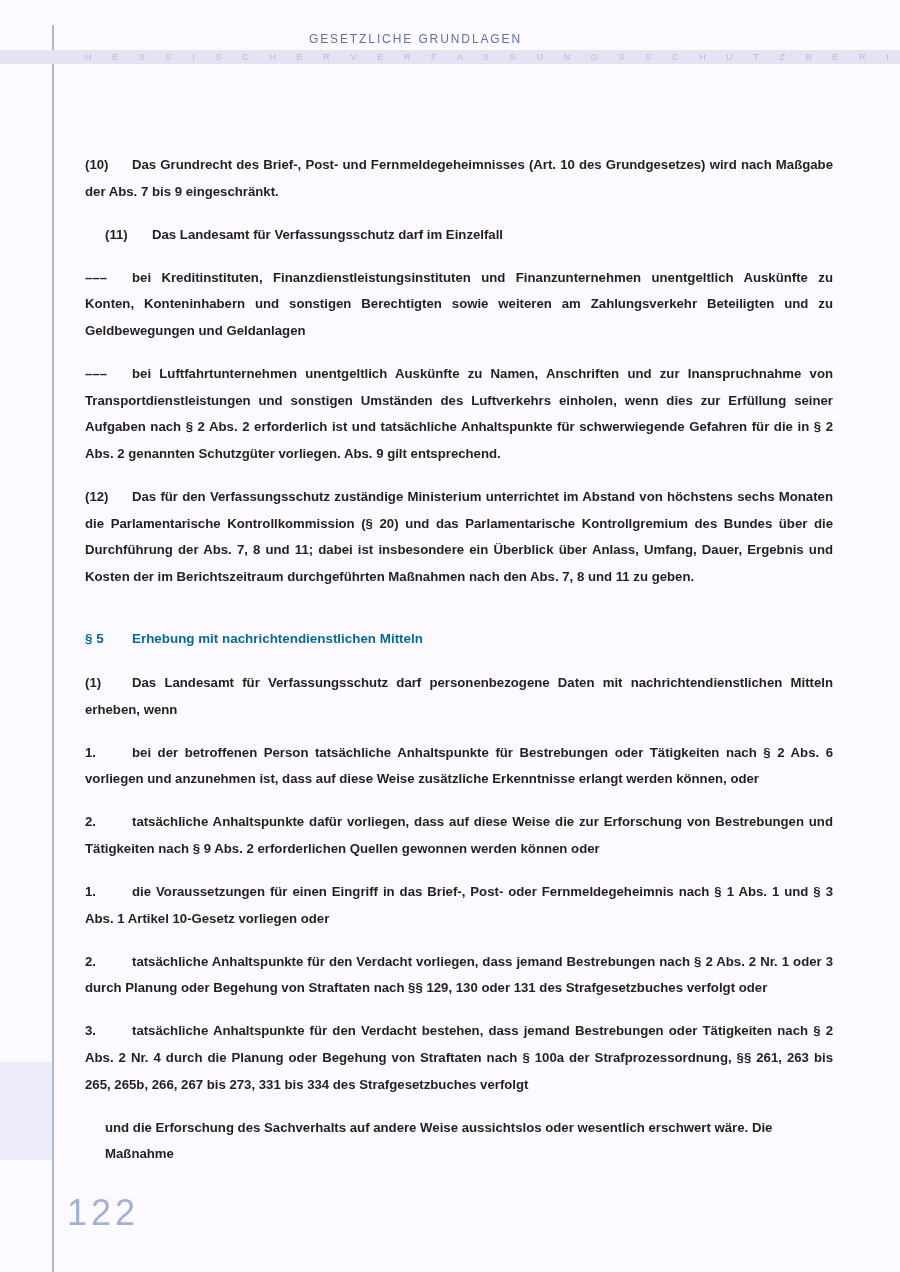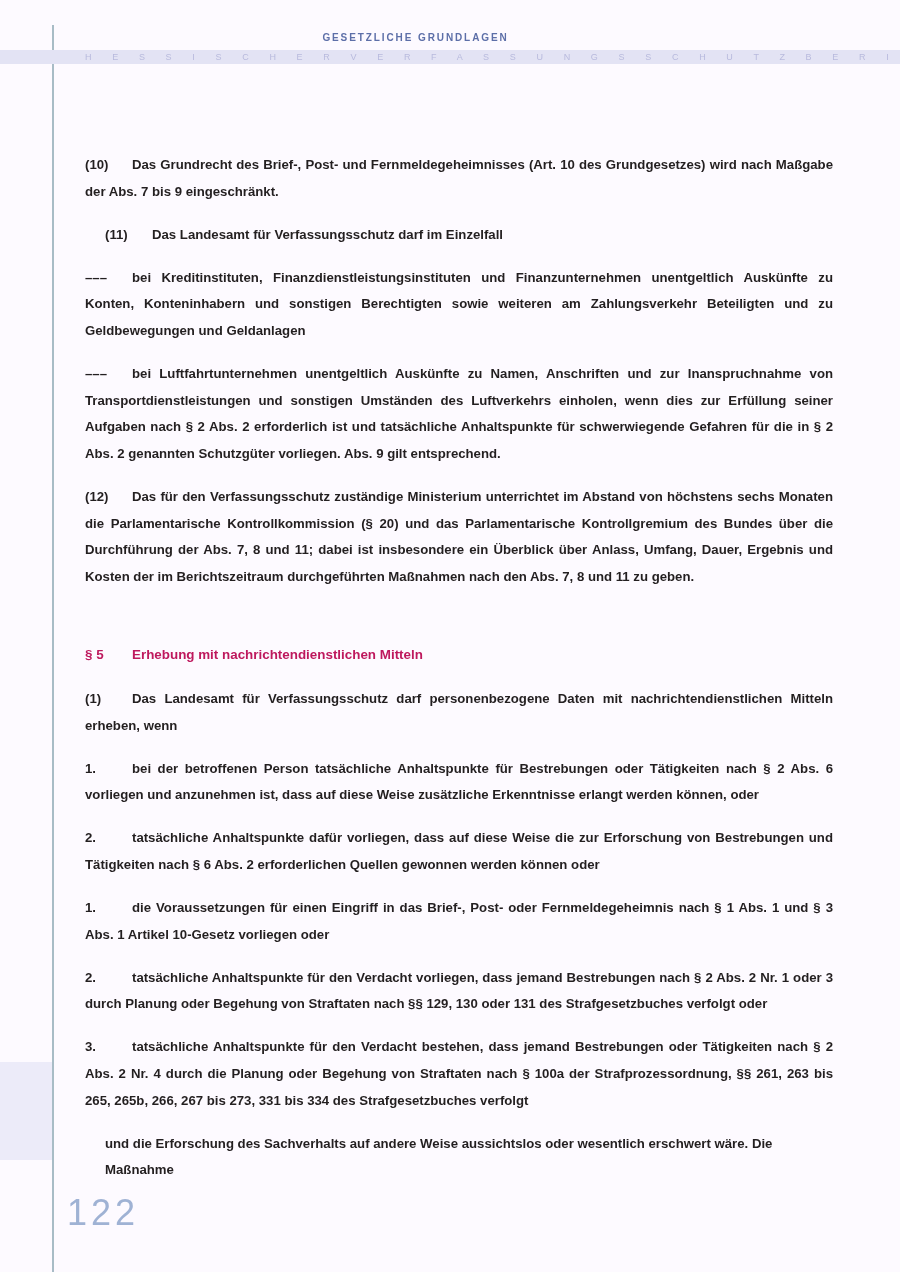--- a/index.html
+++ b/index.html
@@ -33,25 +33,24 @@
     background: #ecebf9;
   }
 
   
   .header-title {
     position: absolute;
     left: 0;
     top: 32px;
     width: 831px;
     text-align: center;
-    font-size: 10px;
+    font-size: 12px;
     letter-spacing: 1.9px;
     color: #5d6fa8;
     font-family: "Liberation Sans", sans-serif;
-    font-weight: bold;
   }
   .header-bar {
     position: absolute;
     left: 0;
     top: 50px;
     width: 900px;
     height: 14px;
     background: #e3e3f4;
   }
   .header-bar-text {
@@ -84,22 +83,22 @@
   }
   .para.last { margin-bottom: 0; }
   .para .marker {
     display: inline-block;
     min-width: 47px;
   }
   .heading {
     font-size: 13.4px;
     line-height: 26.6px;
     font-weight: bold;
-    color: #be185d;
-    margin: 52px 0 17px 0;
+    color: #0369a1;
+    margin: 36px 0 17px 0;
     text-align: left;
   }
   .heading .marker {
     display: inline-block;
     min-width: 47px;
   }
   .nojust { text-align: left; margin-left: 20px; }
 
   
   .page-number {
@@ -133,21 +132,21 @@
   <p class="para"><span class="marker">–––</span><span>bei Luftfahrtunternehmen unentgeltlich Auskünfte zu Namen, Anschriften und zur Inanspruchnahme von Transportdienstleistungen und sonstigen Umständen des  Luftverkehrs einholen, wenn dies zur Erfüllung seiner Aufgaben nach § 2 Abs. 2 erforderlich ist und tatsächliche Anhaltspunkte für schwerwiegende Gefahren für die in § 2 Abs. 2 genannten Schutzgüter vorliegen. Abs. 9 gilt entsprechend.</span></p>
 
   <p class="para"><span class="marker">(12)</span><span>Das für den Verfassungsschutz zuständige Ministerium unterrichtet im Abstand von höchstens sechs Monaten die Parlamentarische Kontrollkommission (§ 20) und das Parlamentarische Kontrollgremium des Bundes über die Durchführung der Abs. 7, 8 und 11; dabei ist insbesondere ein Überblick über Anlass, Umfang, Dauer, Ergebnis und Kosten der im Berichtszeitraum durchgeführten Maßnahmen nach den Abs. 7, 8 und 11 zu geben.</span></p>
 
   <h2 class="heading"><span class="marker">§ 5</span><span>Erhebung mit nachrichtendienstlichen Mitteln</span></h2>
 
   <p class="para"><span class="marker">(1)</span><span>Das Landesamt für Verfassungsschutz darf personenbezogene Daten mit nachrichtendienstlichen Mitteln erheben, wenn</span></p>
 
   <p class="para"><span class="marker">1.</span><span>bei der betroffenen Person tatsächliche Anhaltspunkte für Bestrebungen oder Tätigkeiten nach § 2 Abs. 6 vorliegen und anzunehmen ist, dass auf diese Weise zusätzliche Erkenntnisse erlangt werden können, oder</span></p>
 
-  <p class="para"><span class="marker">2.</span><span>tatsächliche Anhaltspunkte dafür vorliegen, dass auf diese Weise die zur Erforschung von Bestrebungen und Tätigkeiten nach § 6 Abs. 2  erforderlichen Quellen gewonnen werden können oder</span></p>
+  <p class="para"><span class="marker">2.</span><span>tatsächliche Anhaltspunkte dafür vorliegen, dass auf diese Weise die zur Erforschung von Bestrebungen und Tätigkeiten nach § 9 Abs. 2  erforderlichen Quellen gewonnen werden können oder</span></p>
 
 
 
   <p class="para"><span class="marker">1.</span><span>die Voraussetzungen für einen Eingriff in das Brief-, Post- oder Fernmeldegeheimnis nach § 1 Abs. 1 und § 3 Abs. 1 Artikel 10-Gesetz vorliegen oder</span></p>
 
   <p class="para"><span class="marker">2.</span><span>tatsächliche Anhaltspunkte für den Verdacht vorliegen, dass jemand Bestrebungen nach § 2 Abs. 2 Nr. 1 oder 3 durch Planung oder Begehung von Straftaten nach §§ 129, 130 oder 131 des Strafgesetzbuches verfolgt oder</span></p>
 
   <p class="para"><span class="marker">3.</span><span>tatsächliche Anhaltspunkte für den Verdacht bestehen, dass jemand Bestrebungen oder Tätigkeiten nach § 2 Abs. 2 Nr. 4 durch die Planung oder Begehung von Straftaten nach § 100a der Strafprozessordnung, §§ 261, 263 bis 265, 265b, 266, 267 bis 273, 331 bis 334 des Strafgesetzbuches verfolgt</span></p>
 
   <p class="para last nojust">und die Erforschung des Sachverhalts auf andere Weise aussichtslos oder wesentlich erschwert wäre. Die Maßnahme</p>

